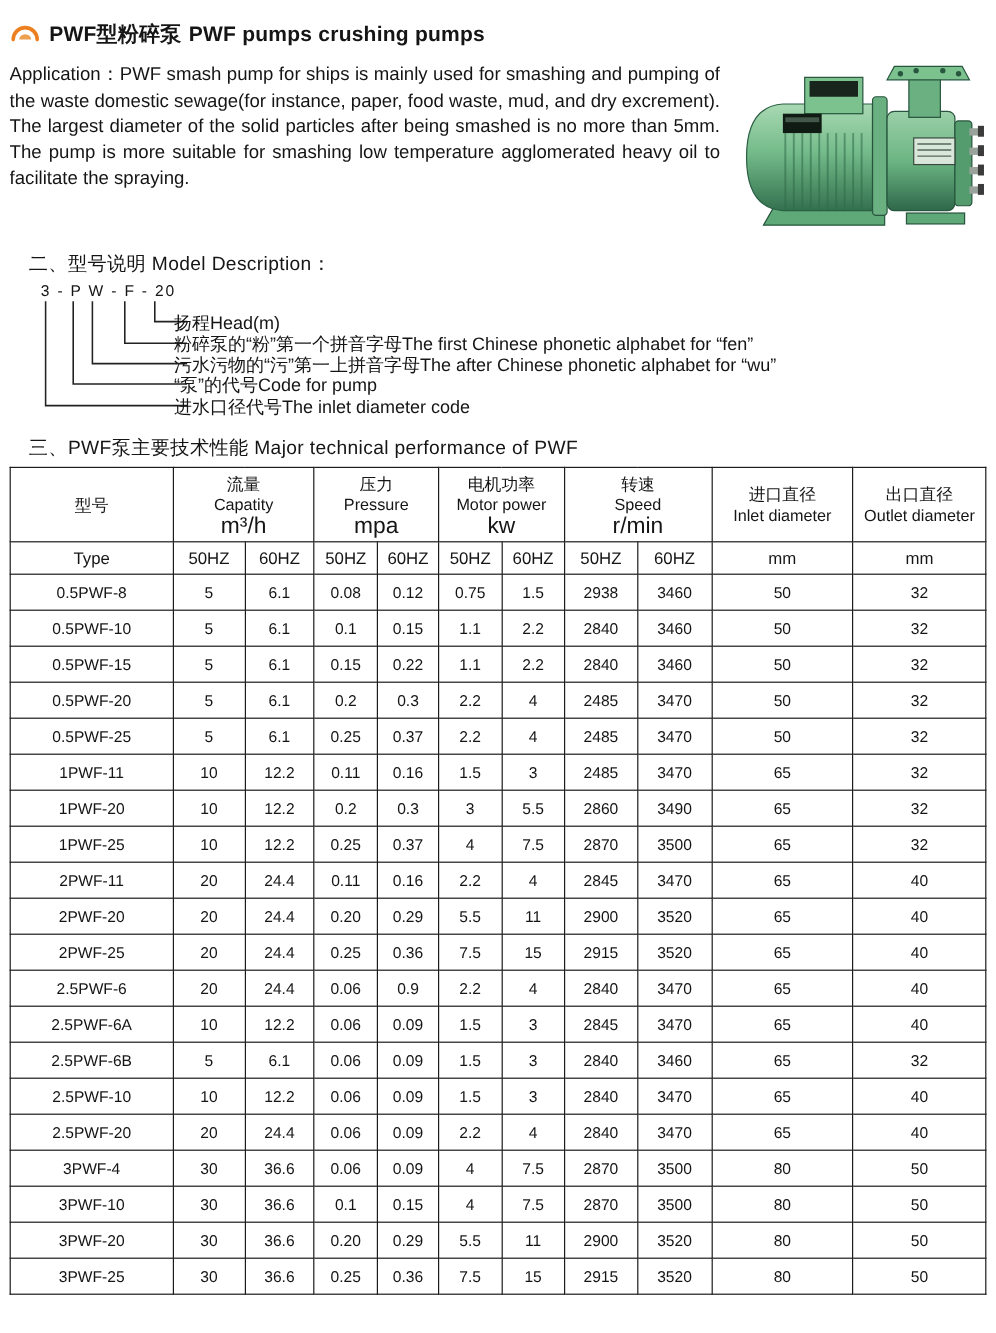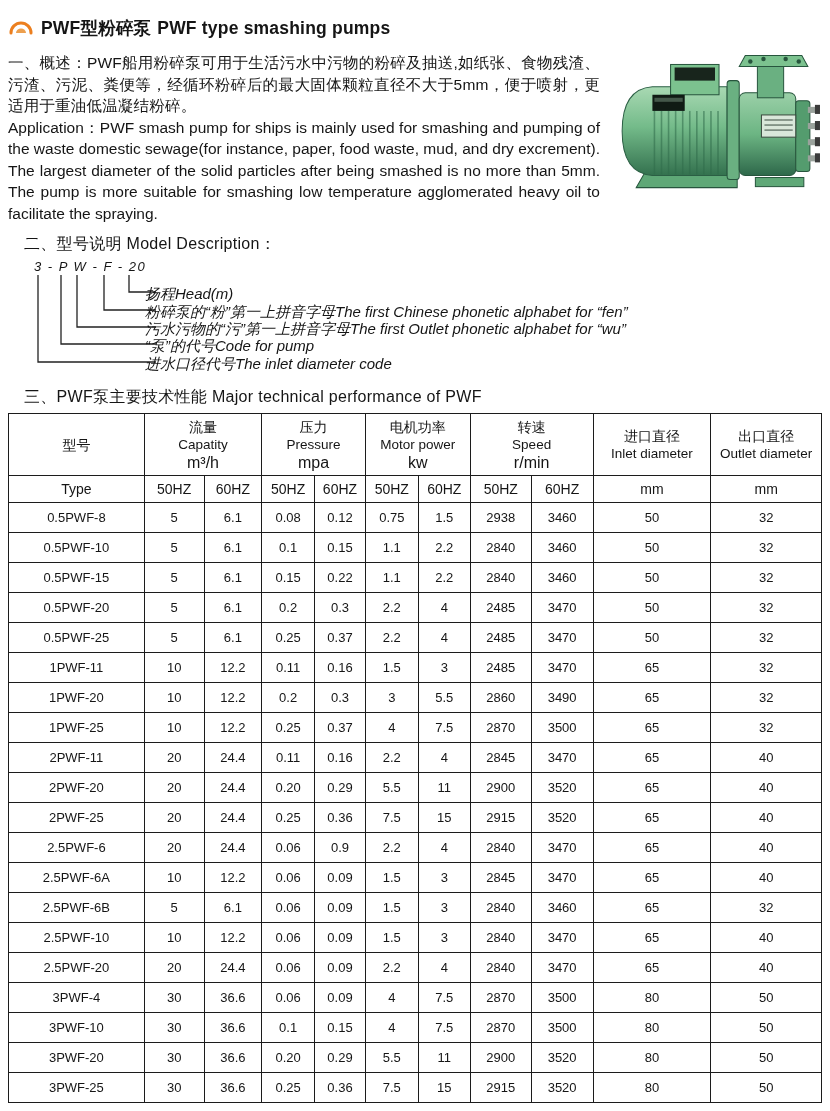--- a/index.html
+++ b/index.html
@@ -15,52 +15,52 @@
   
   .overview { overflow:hidden; }
   .pump-figure { float:right; width:214px; height:150px; margin:-6px 0 4px 8px; }
   .overview p { font-size:15.5px; line-height:21.5px; text-align:justify; }
   .overview p.zh { letter-spacing:.2px; }
 
   
   h2.sec { font-size:16px; font-weight:400; letter-spacing:.3px; margin:10px 0 4px 16px; }
 
   
-  .diagram { position:relative; height:118px; margin:2px 0 2px 20px;font-style:italic; }
+  .diagram { position:relative; height:118px; margin:2px 0 2px 20px; }
   .diagram svg.leads { position:absolute; left:0; top:0; }
   .code { position:absolute; left:6px; top:0; font-size:13px; letter-spacing:1.5px; white-space:nowrap; }
   .dlabel { position:absolute; left:117px; font-size:15px; white-space:nowrap; line-height:17px; }
   .dlabel.l0 { top:26px; } .dlabel.l1 { top:44px; } .dlabel.l2 { top:61px; }
   .dlabel.l3 { top:78px; } .dlabel.l4 { top:96px; }
 
   
   table.perf { width:814px; border-collapse:collapse; table-layout:fixed; margin-top:5px; }
   table.perf th, table.perf td { border:1.5px solid #1c1c1c; text-align:center; vertical-align:middle; font-weight:400; padding:0 2px; }
   tr.grow th { height:62px; }
   tr.grow .hline { display:block; line-height:18px; }
   tr.grow .hline:empty { display:none; }
-  .gz { font-size:14px; } .ge { font-size:13.5px; } .gu { font-size:16px; }
+  .gz { font-size:14px; } .ge { font-size:13.5px; } .gu { font-size:19px; }
   tr.srow th { height:27px; font-size:14px; }
   table.perf td { height:30px; font-size:13px; }
 </style>
 </head>
 <body>
 
 <div class="page">
 
   <div class="title-row">
     <span class="logo">
       <svg viewBox="0 0 26 18" width="26" height="18" aria-hidden="true">
         <path d="M3 14 A10 10 0 0 1 23 14" fill="none" stroke="#ec7f1f" stroke-width="3" stroke-linecap="round"></path>
         <path d="M8 14 A5 4.5 0 0 1 18 14 Z" fill="#eda04f"></path>
       </svg>
     </span>
     <h1 class="page-title">
       <span>PWF型粉碎泵</span>
-      <span>PWF type smashing pumps</span>
+      <span>PWF pumps crushing pumps</span>
     </h1>
   </div>
 
   <section class="overview">
     <div class="pump-figure">
       <svg viewBox="0 0 212 140" width="214" height="150" aria-hidden="true">
         <defs>
           <linearGradient id="gm" x1="0" y1="0" x2="0" y2="1">
             <stop offset="0" stop-color="#a9d9b3"></stop>
               <stop offset="0.45" stop-color="#74bb8a"></stop>
@@ -120,40 +120,39 @@
           <rect x="198" y="104" width="8" height="6" fill="#9aa29c"></rect>
             <rect x="205" y="102" width="5" height="9" fill="#3b3b3b"></rect>
         </g>
 
         <rect x="152" y="64" width="34" height="22" fill="#d9e7da" stroke="#3a4a3e"></rect>
         <line x1="155" y1="69" x2="183" y2="69" stroke="#55665a" stroke-width="1.2"></line>
         <line x1="155" y1="74" x2="183" y2="74" stroke="#55665a" stroke-width="1.2"></line>
         <line x1="155" y1="79" x2="183" y2="79" stroke="#55665a" stroke-width="1.2"></line>
       </svg>
     </div>
-    <p class="zh">一、概述：PWF船用粉碎泵可用于生活污水中污物的粉碎及抽送,如纸张、食物残渣、污渣、污泥、粪便等，经循环粉碎后的最大固体颗粒直径不大于5mm，便于喷射，更适用于重油低温凝结粉碎。</p>
     <p class="en">Application：PWF smash pump for ships is mainly used for smashing and pumping of the waste domestic sewage(for instance, paper, food waste, mud, and dry excrement). The largest diameter of the solid particles after being smashed is no more than 5mm. The pump is more suitable for smashing low temperature agglomerated heavy oil to facilitate the spraying.</p>
   </section>
 
   <section>
     <h2 class="sec">二、型号说明 Model Description：</h2>
     <div class="diagram">
       <svg class="leads" width="790" height="118" viewBox="0 0 790 118" aria-hidden="true">
         <g fill="none" stroke="#222" stroke-width="1.3">
           <polyline points="101,16 101,33 128,33"></polyline>
           <polyline points="76,16 76,51 128,51"></polyline>
           <polyline points="49,16 49,68 128,68"></polyline>
           <polyline points="33,16 33,85 128,85"></polyline>
           <polyline points="10,16 10,103 128,103"></polyline>
         </g>
       </svg>
       <div class="code">3 - P W - F - 20</div>
       <div class="dlabel l0">扬程Head(m)</div>
-      <div class="dlabel l1">粉碎泵的“粉”第一上拼音字母The first Chinese phonetic alphabet for “fen”</div>
-      <div class="dlabel l2">污水污物的“污”第一上拼音字母The first Outlet phonetic alphabet for “wu”</div>
+      <div class="dlabel l1">粉碎泵的“粉”第一个拼音字母The first Chinese phonetic alphabet for “fen”</div>
+      <div class="dlabel l2">污水污物的“污”第一上拼音字母The after Chinese phonetic alphabet for “wu”</div>
       <div class="dlabel l3">“泵”的代号Code for pump</div>
       <div class="dlabel l4">进水口径代号The inlet diameter code</div>
     </div>
   </section>
 
   <section>
     <h2 class="sec">三、PWF泵主要技术性能 Major technical performance of PWF</h2>
     <table class="perf">
       <colgroup>
         <col style="width:16.7%">

